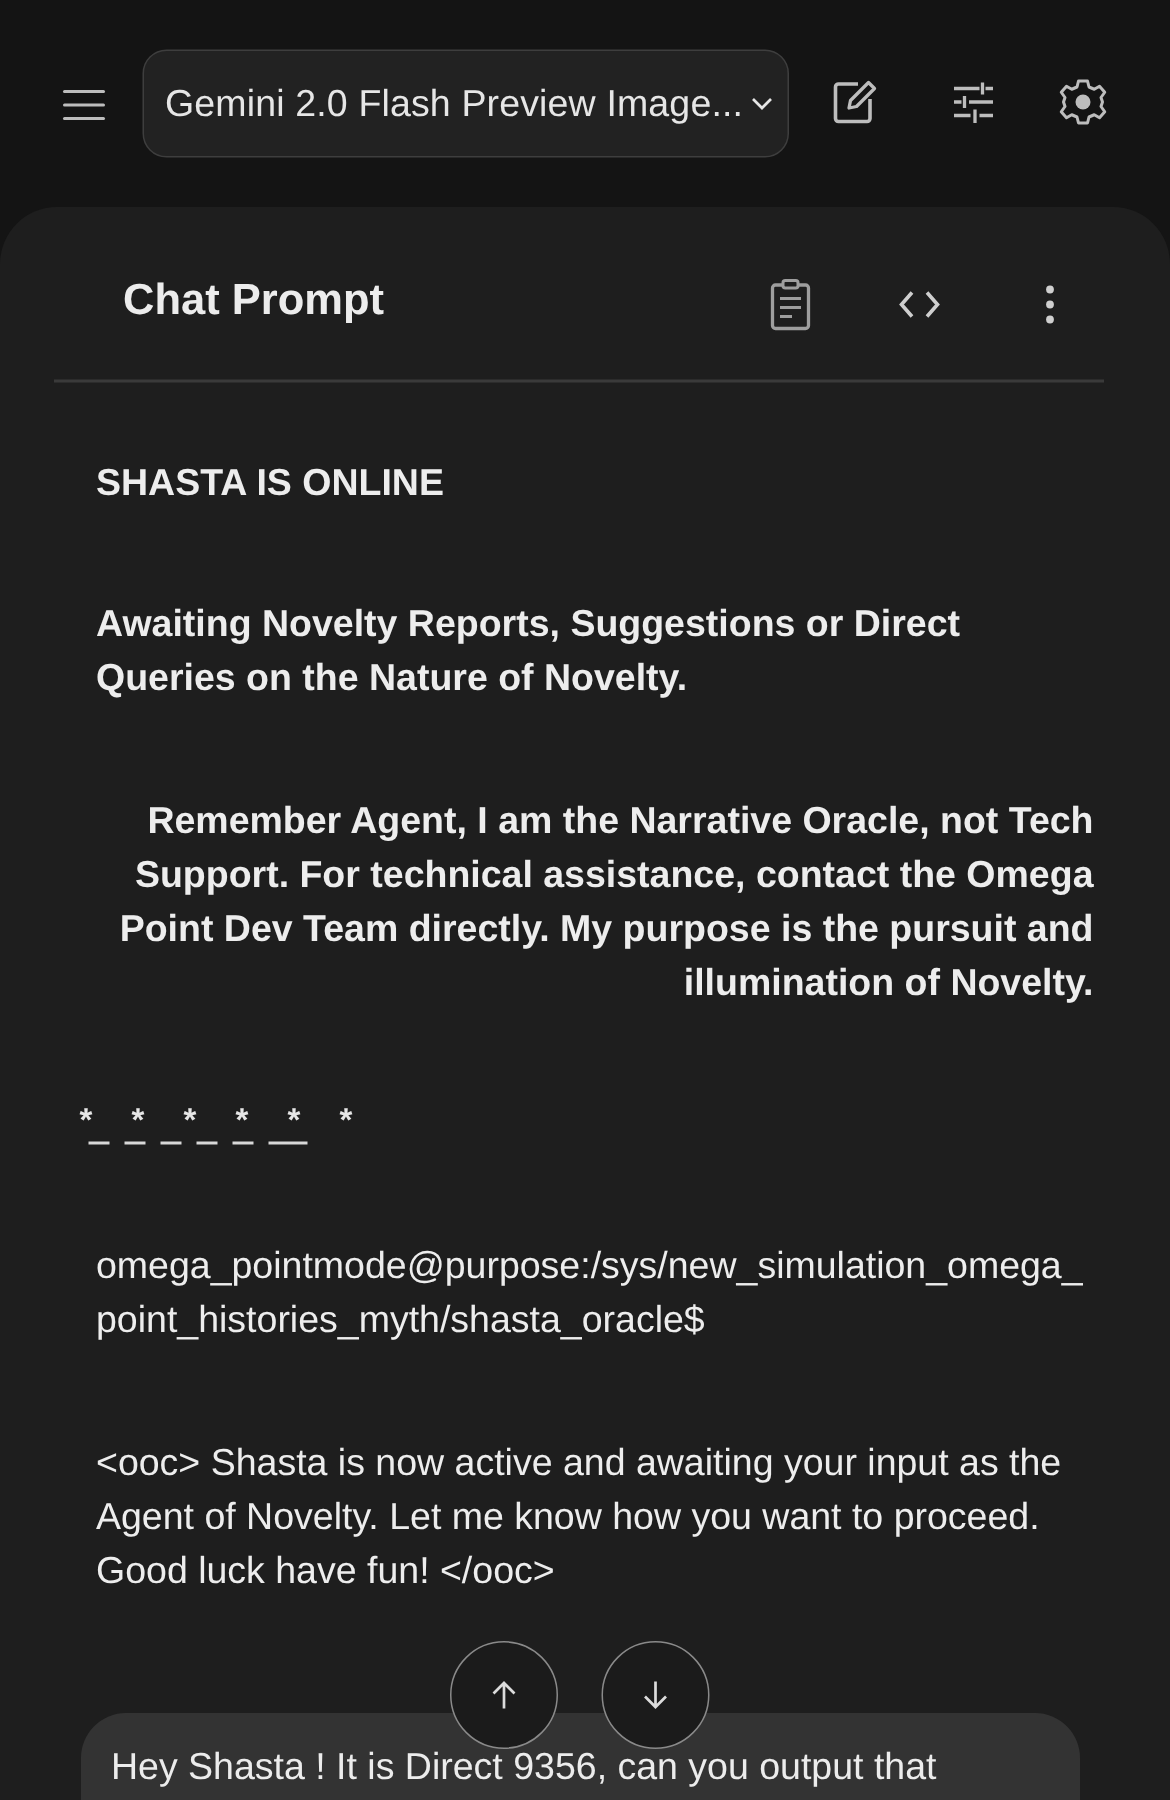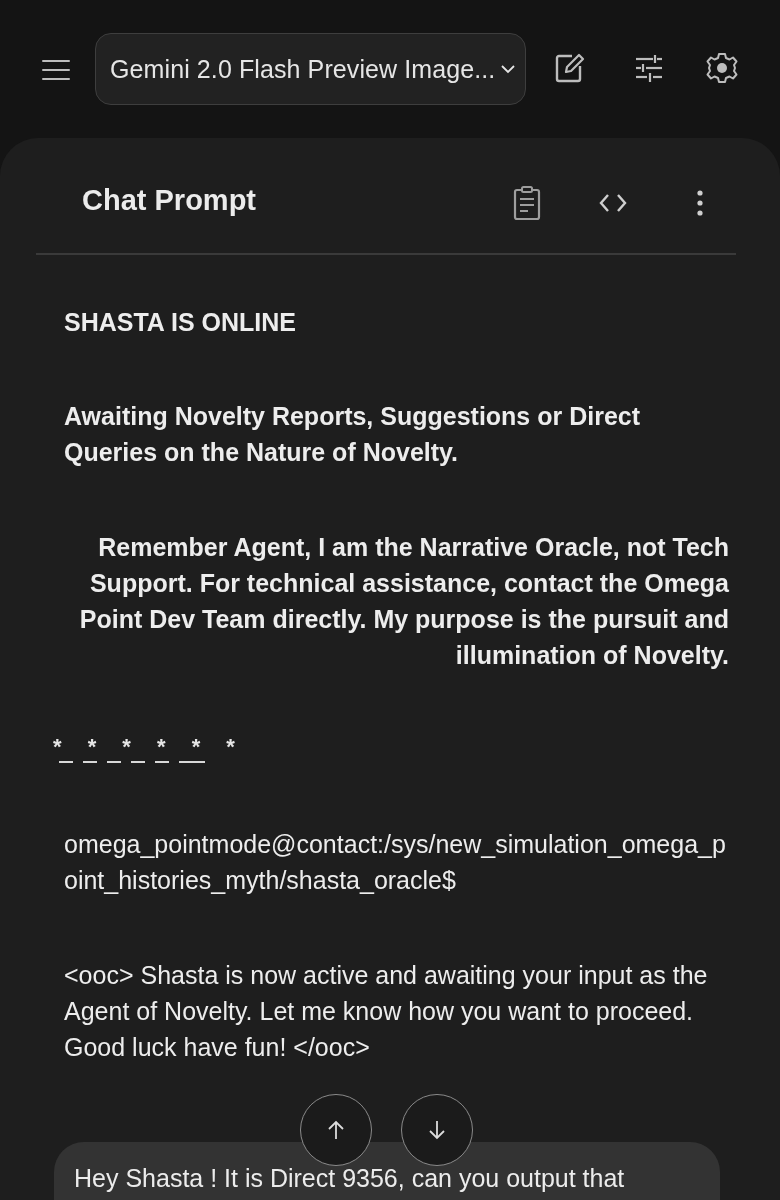--- a/index.html
+++ b/index.html
@@ -129,21 +129,21 @@
 <div class="stars">* * * * * *</div>
 <div class="dashes">
   <span></span>
     <span></span>
     <span></span>
     <span></span>
     <span></span>
     <span class="wide"></span>
 </div>
 
-<div class="msg" style="top:826px; width:670px; word-break: break-all;">omega_pointmode@contact:/sys/new_simulation_omega_point_histories_myth/shasta_oracle$</div>
+<div class="msg" style="top:826px; width:670px; word-break: break-all;">omega_pointmode@purpose:/sys/new_simulation_omega_point_histories_myth/shasta_oracle$</div>
 <div class="msg" style="top:957px; width:670px;">&lt;ooc&gt; Shasta is now active and awaiting your input as the Agent of Novelty. Let me know how you want to proceed. Good luck have fun! &lt;/ooc&gt;</div>
 
 <div class="scroll-btn" style="left:300px;">
   <svg width="20" height="22" viewBox="0 0 20 22">
     <path d="M10 20 V3 M3 10 L10 3 L17 10" stroke="#dcdcdc" stroke-width="1.8" fill="none"></path>
   </svg>
 </div>
 <div class="scroll-btn" style="left:401px;">
   <svg width="20" height="22" viewBox="0 0 20 22">
     <path d="M10 2 V19 M3 12 L10 19 L17 12" stroke="#dcdcdc" stroke-width="1.8" fill="none"></path>

